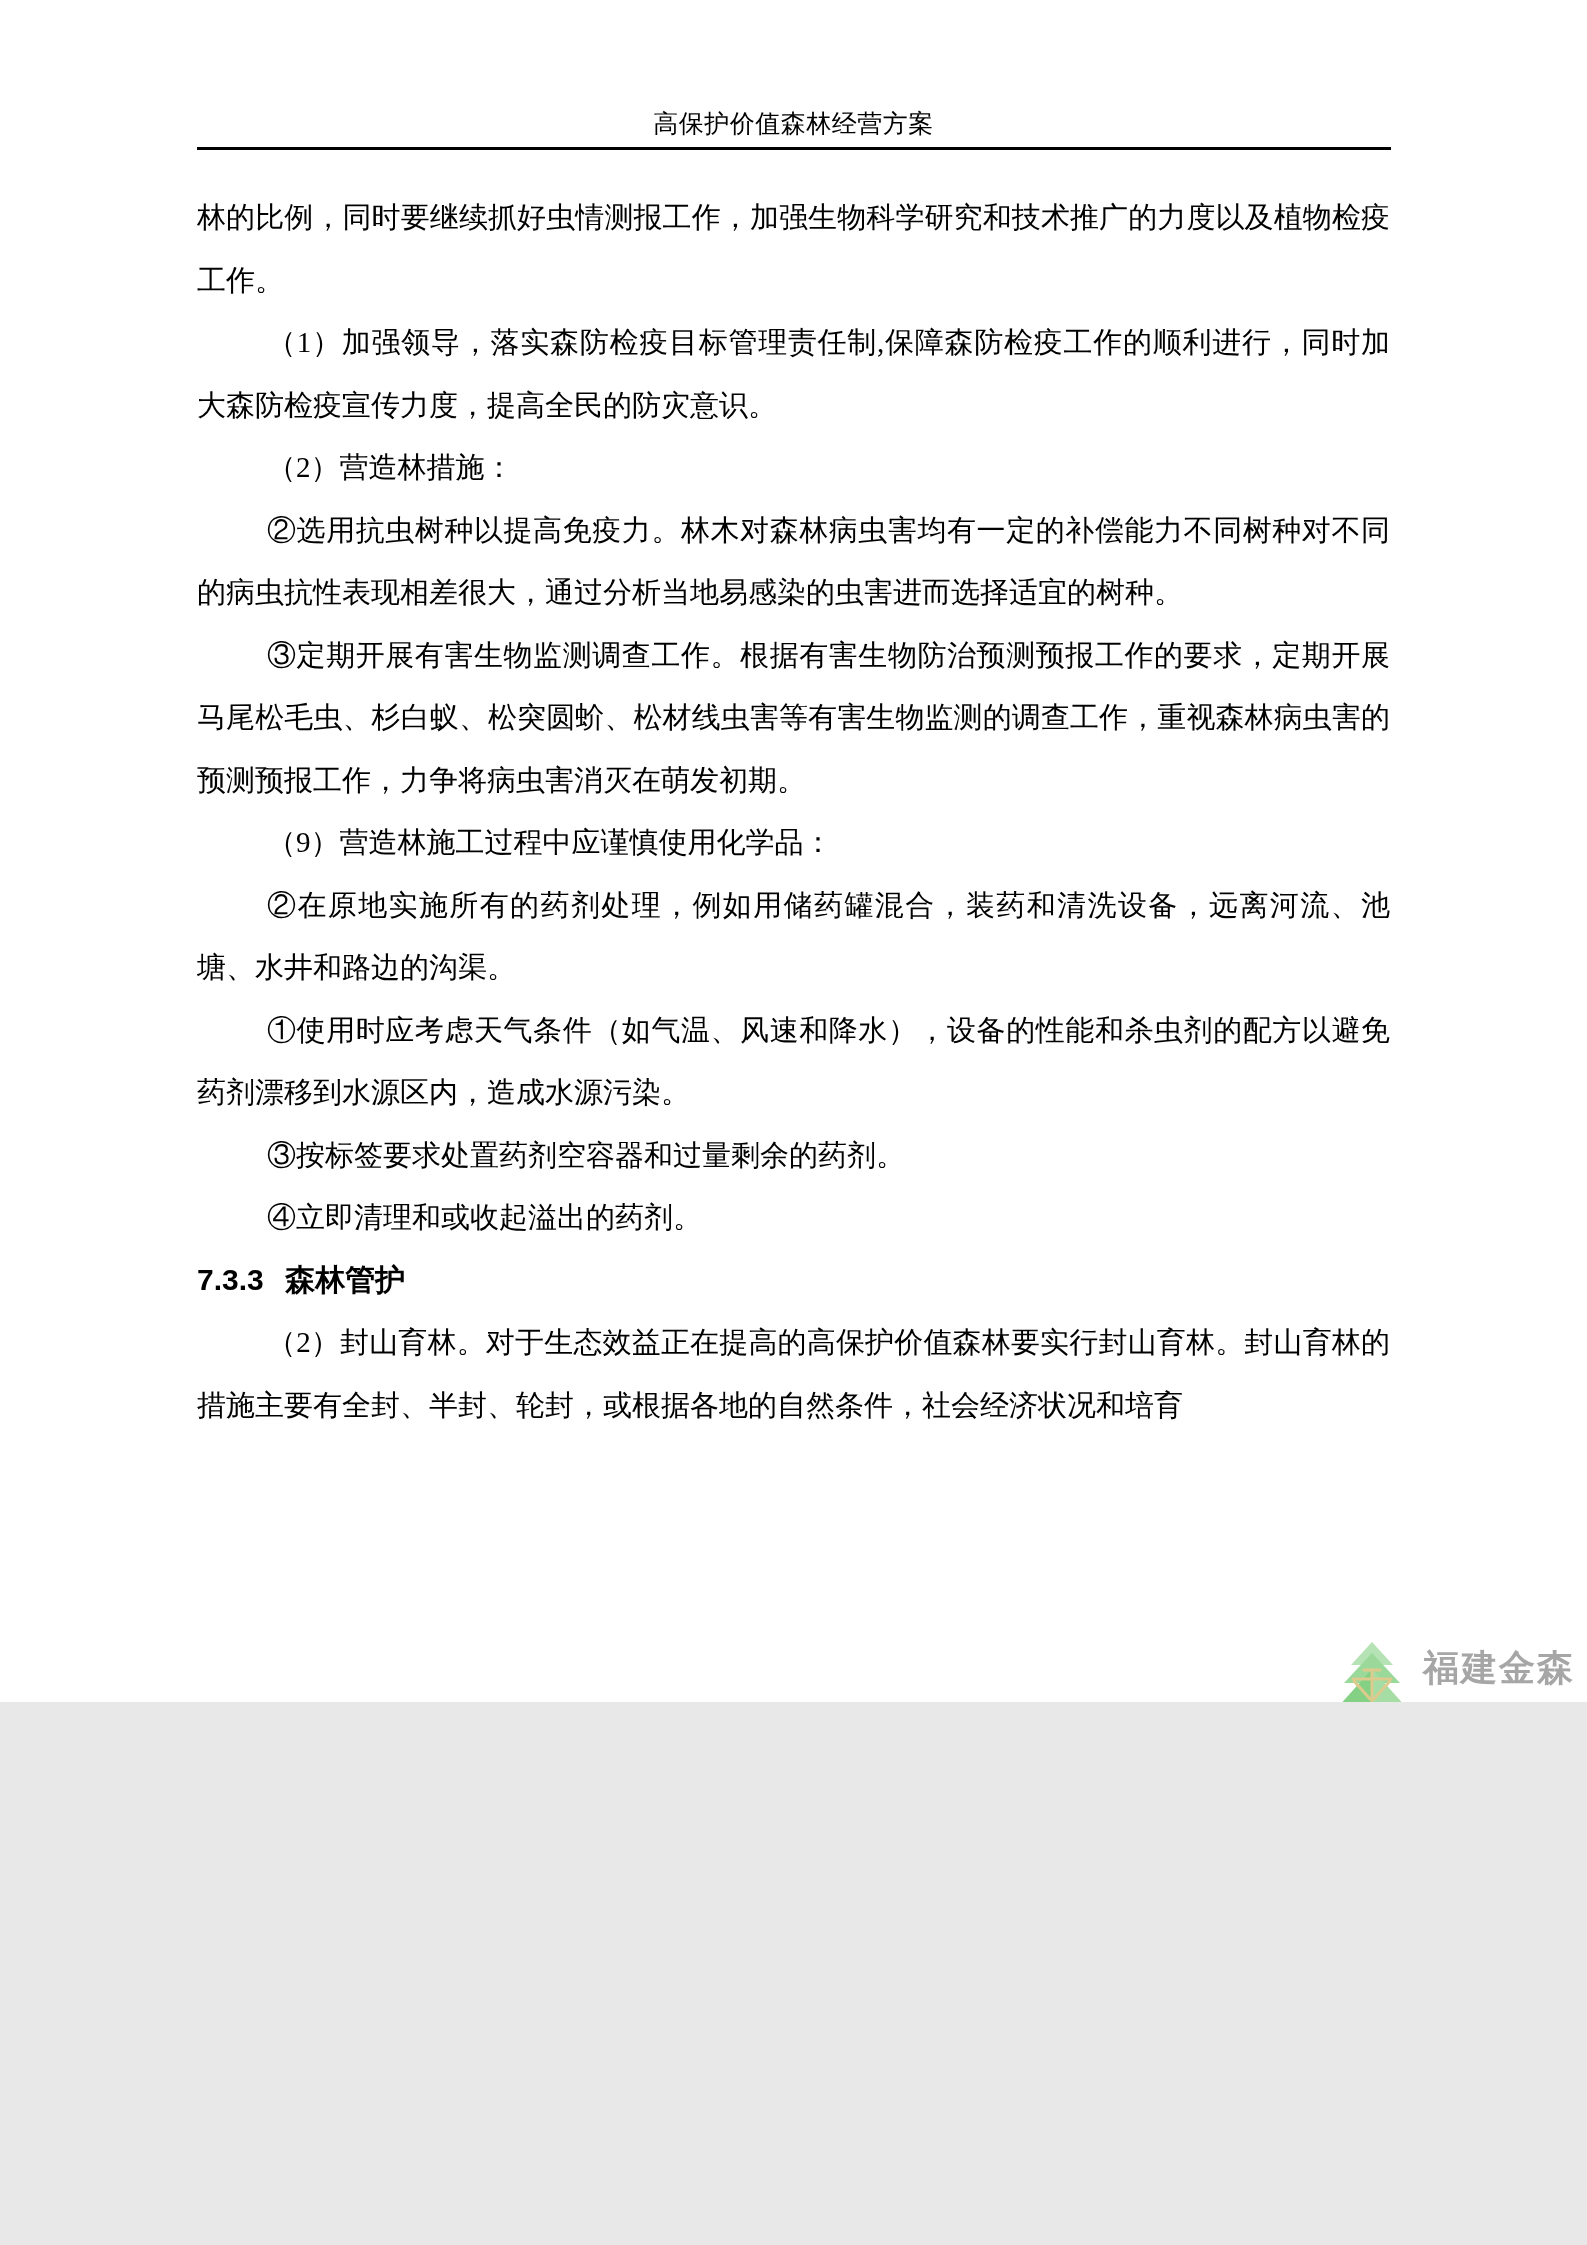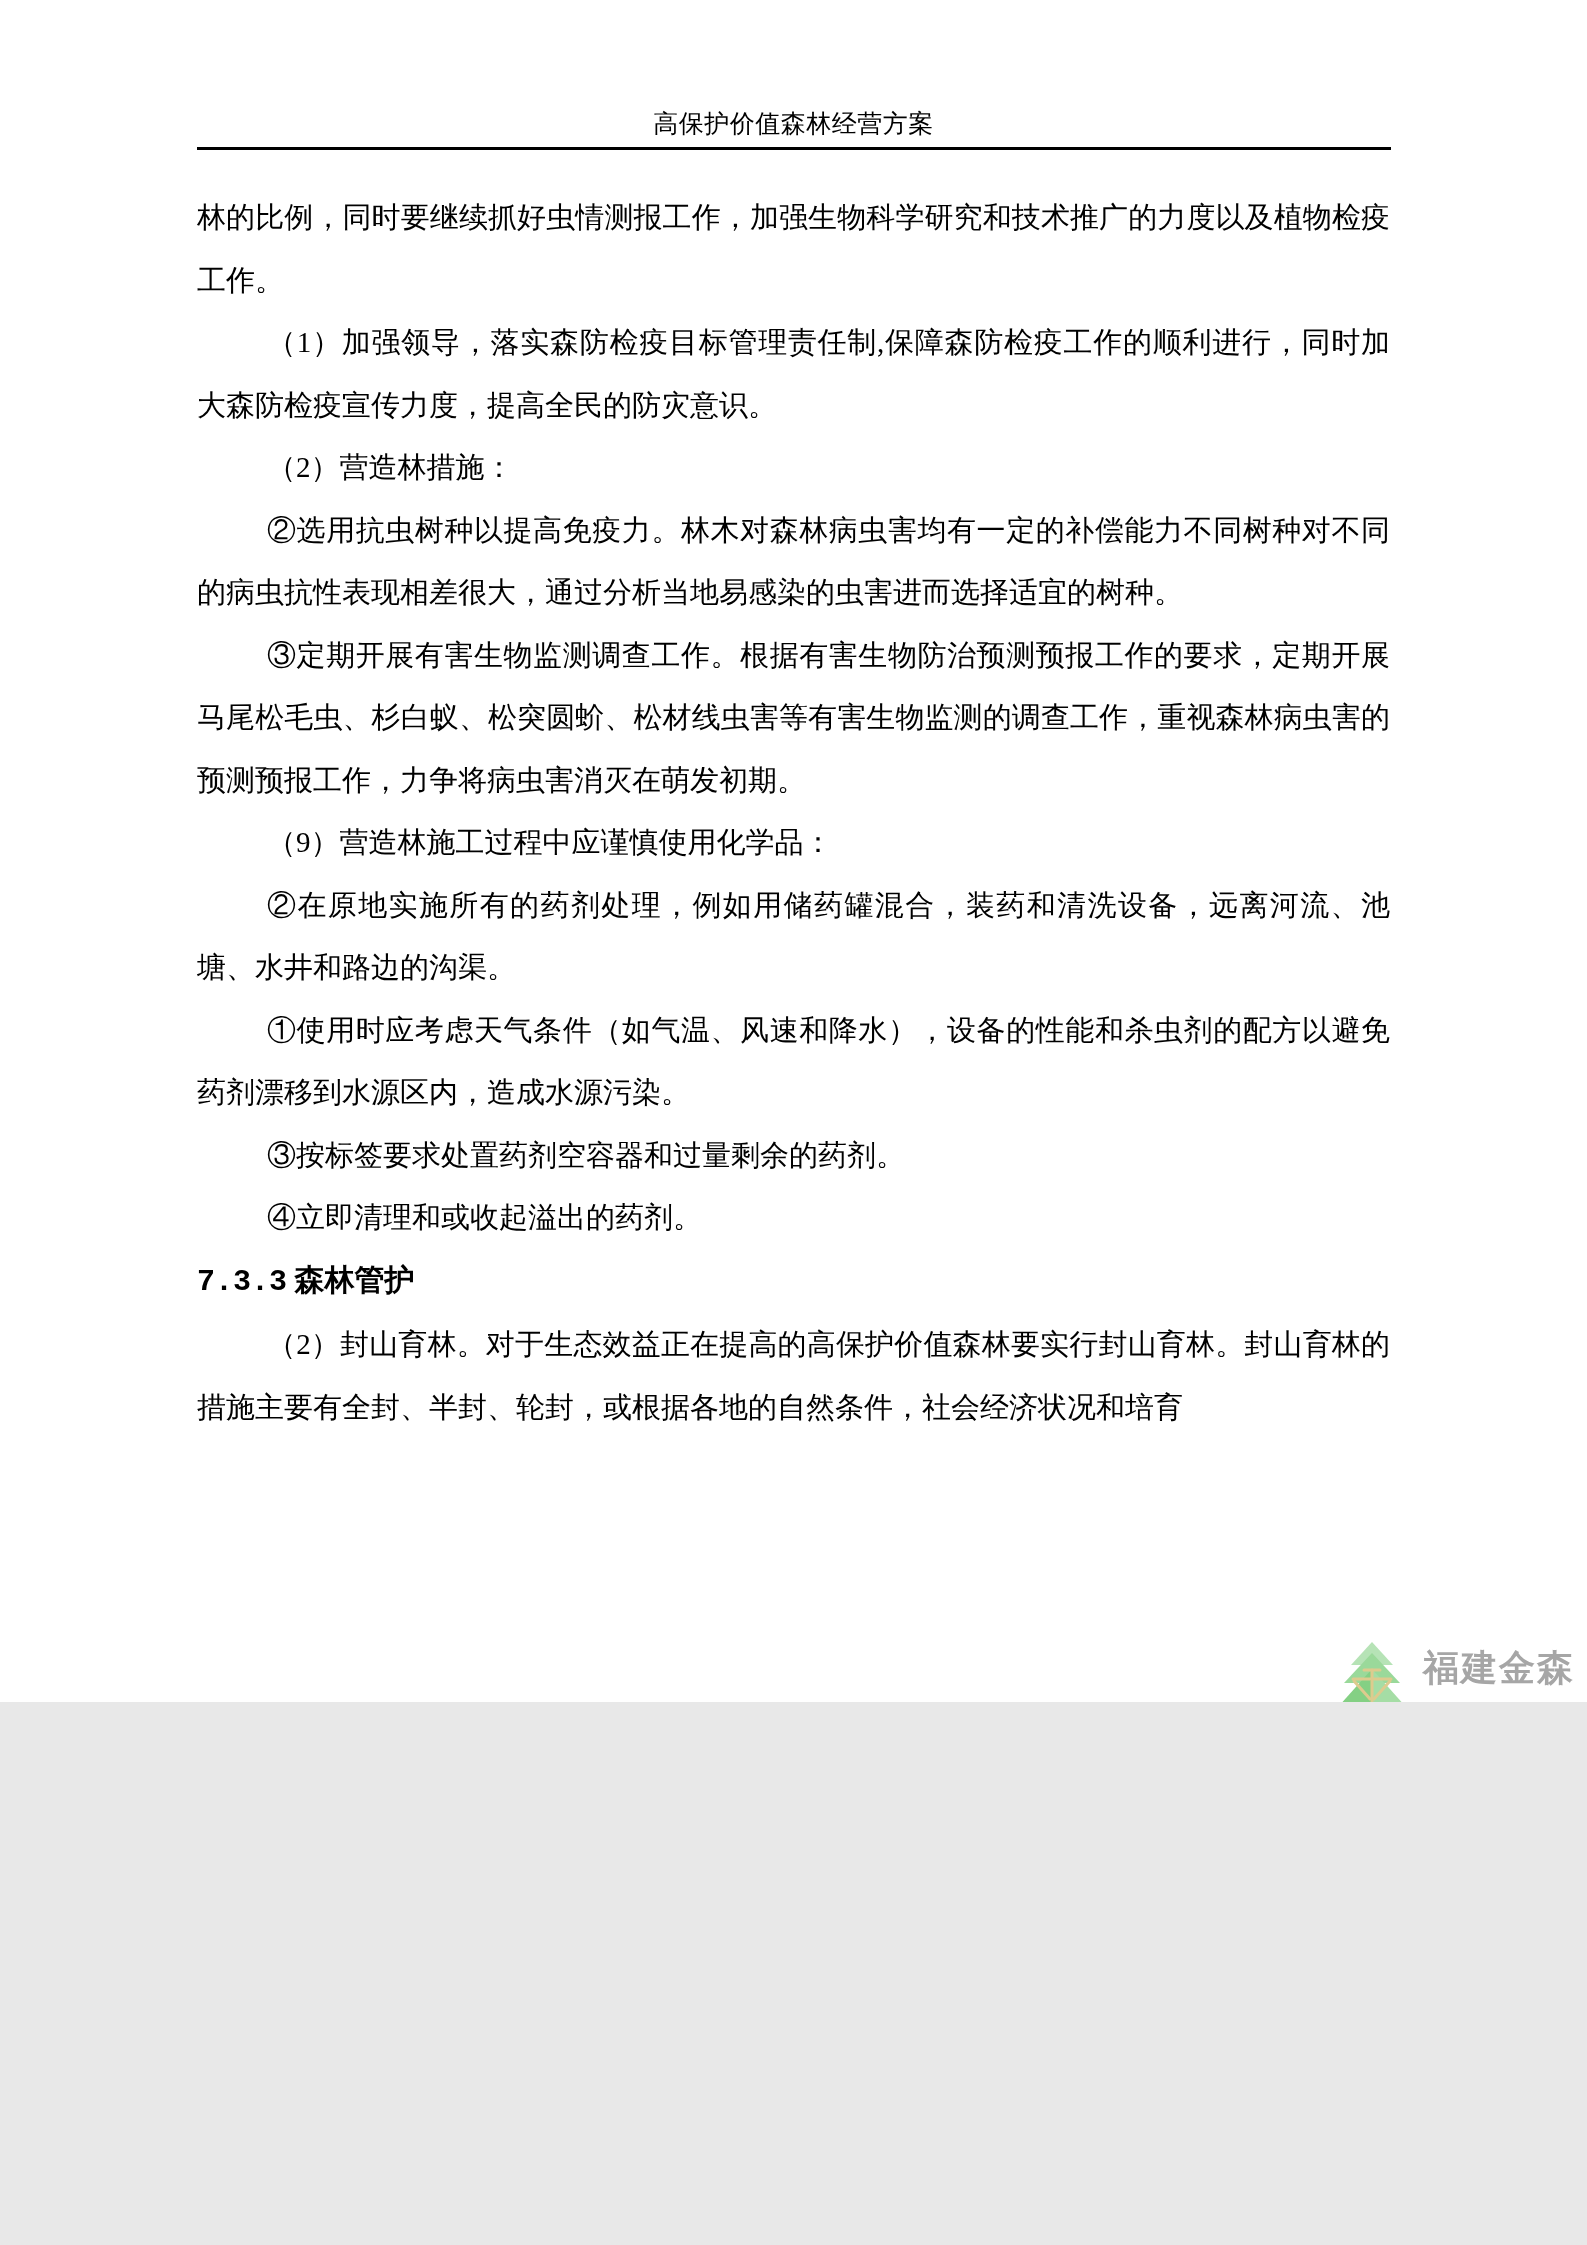--- a/index.html
+++ b/index.html
@@ -26,21 +26,22 @@
     position:absolute; top:186px; left:197px; width:1193px;
     font-size:29px; line-height:62.5px;
     text-align:justify; text-justify:inter-character;
   }
   .para { margin:0; }
   .para.indent { text-indent:70px; }
   .section-heading {
     margin:0; font-size:30px; line-height:62.5px; font-weight:bold;
   }
   .section-heading .num {
-    font-family:Liberation Mono, monospace;
+    font-family:Liberation Sans, sans-serif;
+    margin-right:14px;
   }
   .section-heading .ttl {
     font-family:"Liberation Sans","DejaVu Sans",sans-serif;
   }
   .page-number {
     position:absolute; top:2076px; left:0; width:100%;
     text-align:center; font-size:25px; line-height:30px;
   }
   .footer-logo {
     position:absolute; right:12px; bottom:0;

